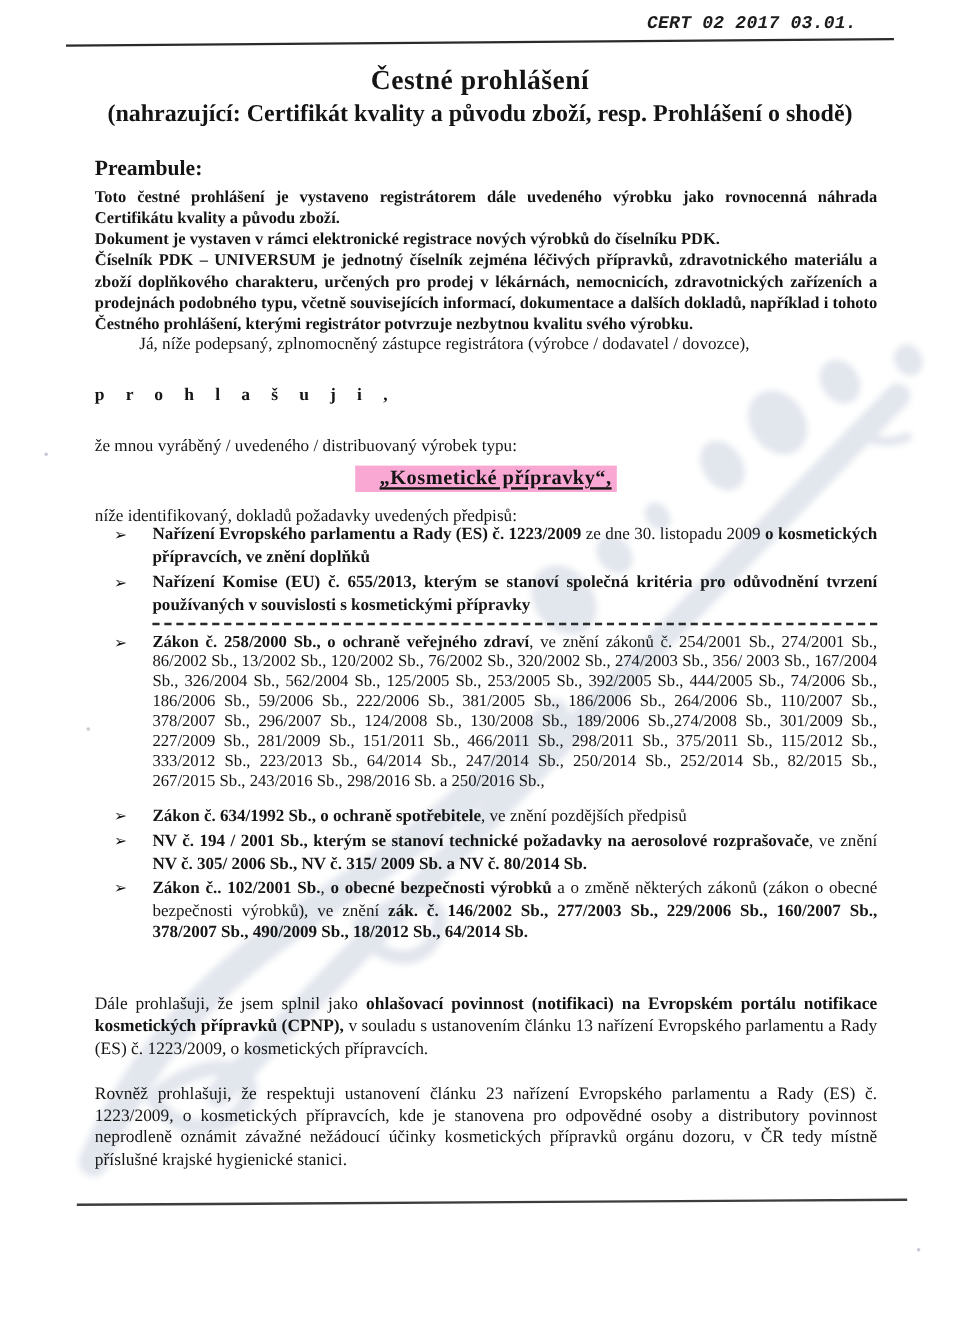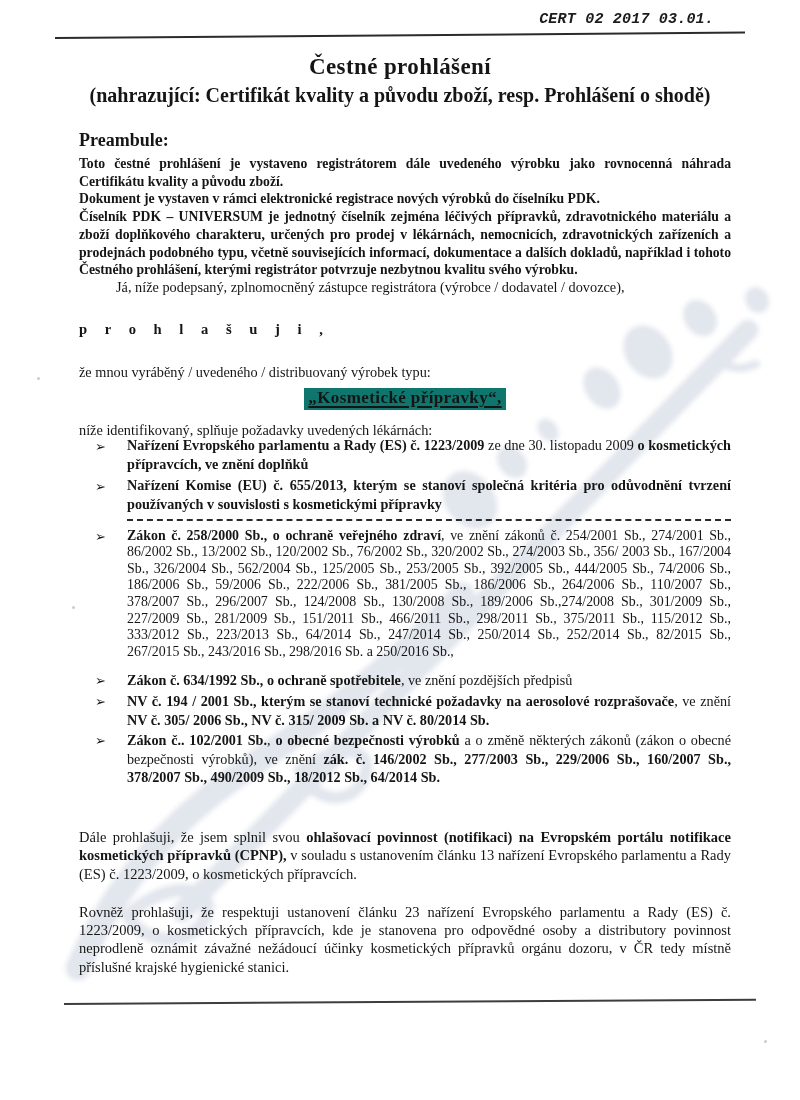--- a/index.html
+++ b/index.html
@@ -27,23 +27,23 @@
   .preamble{position:absolute;top:130px;left:79px;right:69px;}
   .preamble h2{font-size:18px;margin:0 0 4px 0;}
   .preamble p{font-size:13.7px;font-weight:bold;line-height:17.7px;text-align:justify;margin:0;}
 
   .decl{position:absolute;top:279px;left:79px;right:69px;font-size:14.3px;}
   .decl-intro{text-indent:37px;margin:0;}
   .decl-verb{text-align:left;font-weight:bold;letter-spacing:7px;font-size:14.6px;margin:25px 0 0 0;}
   .decl-product-line{margin:26px 0 0 0;}
   .decl-product{ text-align:center;margin:7px 0 0 0;}
   .decl-product span{
-    display:inline-block;background:#0f766e;font-weight:bold;font-size:17px;
+    display:inline-block;background:#f9a8d4;font-weight:bold;font-size:17px;
     text-decoration:underline;text-decoration-thickness:1.5px;text-underline-offset:3px;
-    padding:0 4px 2px 4px;letter-spacing:0.4px;
+    padding:0 4px 2px 20px;letter-spacing:0.4px;
   }
   .decl-compliance{margin:12px 0 0 0;}
 
   .regs{position:absolute;top:436px;left:79px;right:69px;}
   .regs ul{list-style:none;margin:0;padding:0;}
   .regs li{
     position:relative;padding-left:48px;font-size:14.2px;line-height:19.4px;
     text-align:justify;margin:0 0 1px 0;
   }
   .regs li .arrow{
@@ -117,40 +117,40 @@
     <p>Toto čestné prohlášení je vystaveno registrátorem dále uvedeného výrobku jako rovnocenná náhrada Certifikátu kvality a původu zboží.</p>
     <p>Dokument je vystaven v rámci elektronické registrace nových výrobků do číselníku PDK.</p>
     <p>Číselník PDK – UNIVERSUM je jednotný číselník zejména léčivých přípravků, zdravotnického materiálu a zboží doplňkového charakteru, určených pro prodej v lékárnách, nemocnicích, zdravotnických zařízeních a prodejnách podobného typu, včetně souvisejících informací, dokumentace a dalších dokladů, například i tohoto Čestného prohlášení, kterými registrátor potvrzuje nezbytnou kvalitu svého výrobku.</p>
   </div>
 
   <div class="decl">
     <p class="decl-intro">Já, níže podepsaný, zplnomocněný zástupce registrátora (výrobce / dodavatel / dovozce),</p>
     <p class="decl-verb">p r o h l a š u j i ,</p>
     <p class="decl-product-line">že mnou vyráběný / uvedeného / distribuovaný výrobek typu:</p>
     <p class="decl-product"><span>„Kosmetické přípravky“,</span></p>
-    <p class="decl-compliance">níže identifikovaný, splňuje požadavky uvedených lékárnách:</p>
+    <p class="decl-compliance">níže identifikovaný, dokladů požadavky uvedených předpisů:</p>
   </div>
 
   <div class="regs">
     <ul>
       <li><span class="arrow">➢</span><span><b>Nařízení Evropského parlamentu a Rady (ES) č. 1223/2009</b><span> ze dne 30. listopadu 2009 </span><b>o kosmetických přípravcích, ve znění doplňků</b></span></li>
       <li><span class="arrow">➢</span><span><b>Nařízení Komise (EU) č. 655/2013, kterým se stanoví společná kritéria pro odůvodnění tvrzení používaných v souvislosti s kosmetickými přípravky</b></span></li>
     </ul>
     <div class="list-divider"></div>
     <ul>
       <li class="tight"><span class="arrow">➢</span><span><b>Zákon č. 258/2000 Sb., o ochraně veřejného zdraví</b><span>, ve znění zákonů č. 254/2001 Sb., 274/2001 Sb., 86/2002 Sb., 13/2002 Sb., 120/2002 Sb., 76/2002 Sb., 320/2002 Sb., 274/2003 Sb., 356/ 2003 Sb., 167/2004 Sb., 326/2004 Sb., 562/2004 Sb., 125/2005 Sb., 253/2005 Sb., 392/2005 Sb., 444/2005 Sb., 74/2006 Sb., 186/2006 Sb., 59/2006 Sb., 222/2006 Sb., 381/2005 Sb., 186/2006 Sb., 264/2006 Sb., 110/2007 Sb., 378/2007 Sb., 296/2007 Sb., 124/2008 Sb., 130/2008 Sb., 189/2006 Sb.,274/2008 Sb., 301/2009 Sb., 227/2009 Sb., 281/2009 Sb., 151/2011 Sb., 466/2011 Sb., 298/2011 Sb., 375/2011 Sb., 115/2012 Sb., 333/2012 Sb., 223/2013 Sb., 64/2014 Sb., 247/2014 Sb., 250/2014 Sb., 252/2014 Sb., 82/2015 Sb., 267/2015 Sb., 243/2016 Sb., 298/2016 Sb. a 250/2016 Sb.,</span></span></li>
     </ul>
     <div class="gap"></div>
     <ul>
       <li class="g2"><span class="arrow">➢</span><span><b>Zákon č. 634/1992 Sb., o ochraně spotřebitele</b><span>, ve znění pozdějších předpisů</span></span></li>
       <li class="g2"><span class="arrow">➢</span><span><b>NV č. 194 / 2001 Sb., kterým se stanoví technické požadavky na aerosolové rozprašovače</b><span>, ve znění </span><b>NV č. 305/ 2006 Sb., NV č. 315/ 2009 Sb. a NV č. 80/2014 Sb.</b></span></li>
       <li class="g2"><span class="arrow">➢</span><span><b>Zákon č.. 102/2001 Sb.</b><span>, </span><b>o obecné bezpečnosti výrobků</b><span> a o změně některých zákonů (zákon o obecné bezpečnosti výrobků), ve znění </span><b>zák. č. 146/2002 Sb., 277/2003 Sb., 229/2006 Sb., 160/2007 Sb., 378/2007 Sb., 490/2009 Sb., 18/2012 Sb., 64/2014 Sb.</b></span></li>
     </ul>
   </div>
 
   <div class="closing">
-    <p><span>Dále prohlašuji, že jsem splnil svou </span><b>ohlašovací povinnost (notifikaci) na Evropském portálu notifikace kosmetických přípravků (CPNP),</b><span> v souladu s ustanovením článku 13 nařízení Evropského parlamentu a Rady (ES) č. 1223/2009, o kosmetických přípravcích.</span></p>
+    <p><span>Dále prohlašuji, že jsem splnil jako </span><b>ohlašovací povinnost (notifikaci) na Evropském portálu notifikace kosmetických přípravků (CPNP),</b><span> v souladu s ustanovením článku 13 nařízení Evropského parlamentu a Rady (ES) č. 1223/2009, o kosmetických přípravcích.</span></p>
     <p><span>Rovněž prohlašuji, že respektuji ustanovení článku 23 nařízení Evropského parlamentu a Rady (ES) č. 1223/2009, o kosmetických přípravcích, kde je stanovena pro odpovědné osoby a distributory povinnost neprodleně oznámit závažné nežádoucí účinky kosmetických přípravků orgánu dozoru, v ČR tedy místně příslušné krajské hygienické stanici.</span></p>
   </div>
 
   <div class="foot-rule"></div>
 
 </div>
 
 </body></html>

